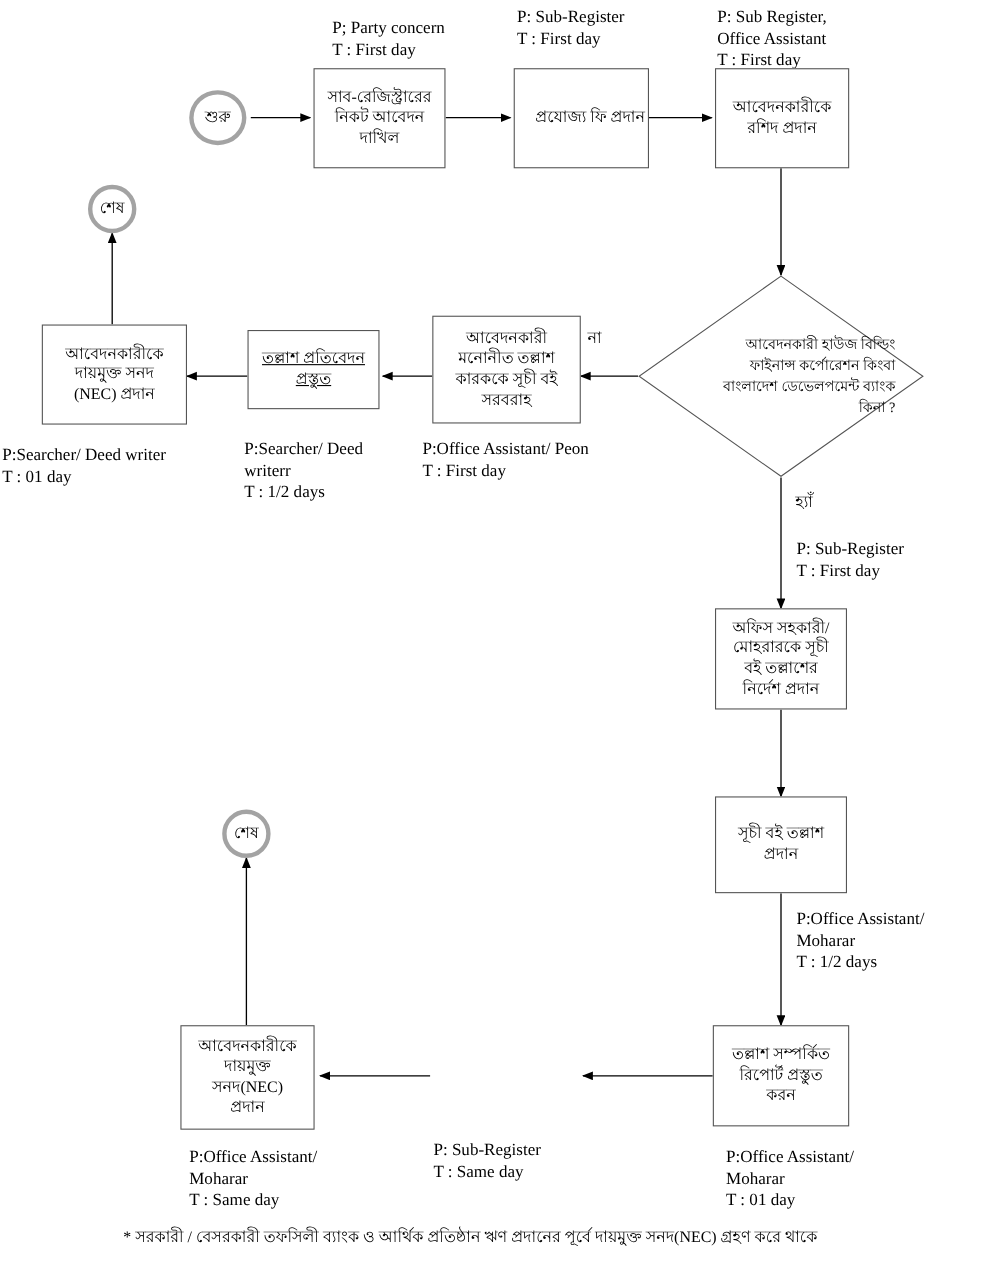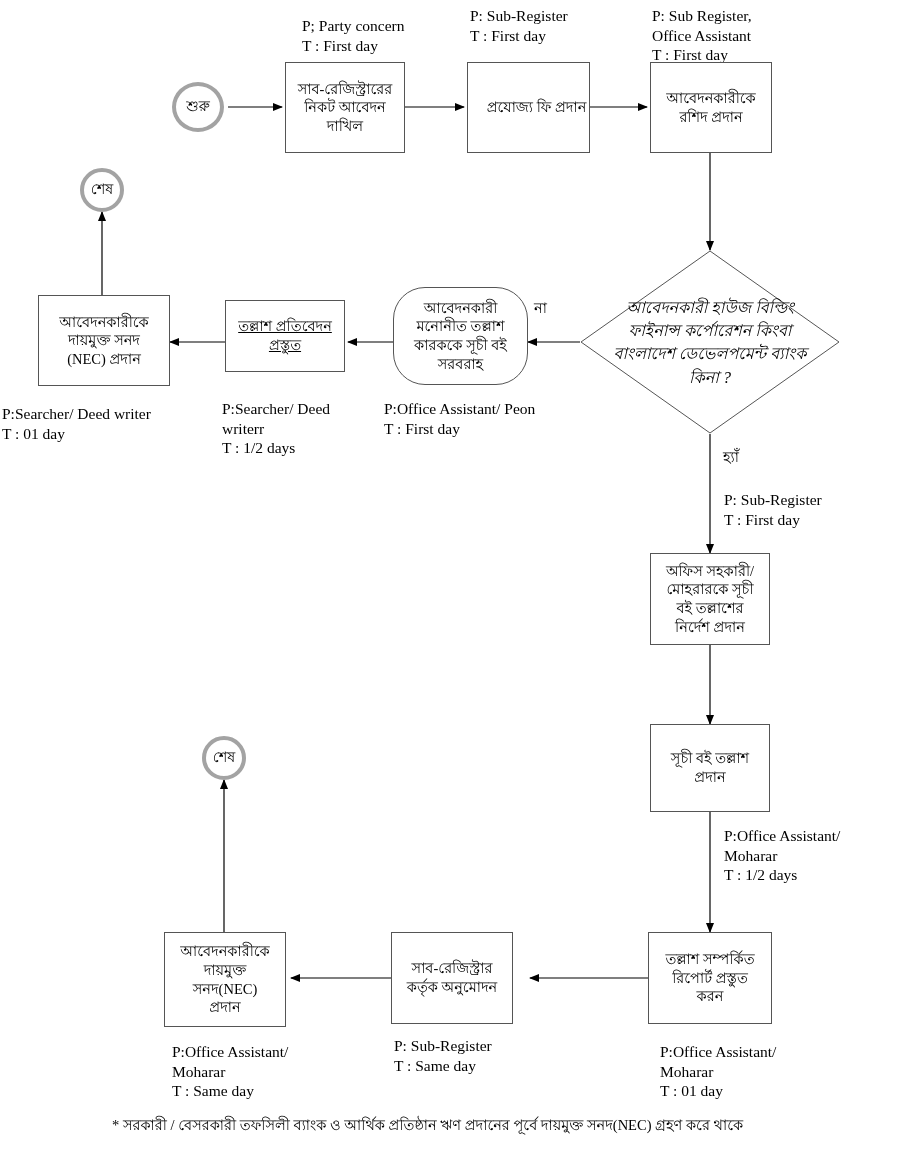--- a/index.html
+++ b/index.html
@@ -55,25 +55,24 @@
     position: absolute;
     top: 0;
     left: 0;
   }
   .decision .dtext {
     position: absolute;
     top: 50%;
     left: 10%;
     width: 80%;
     transform: translateY(-50%);
-    text-align: center;
-    font-size: 16px;
+    text-align: right;
+    font-size: 13px;
     line-height: 1.45;
     white-space: pre-line;
-    font-style: italic;
   }
   .ann {
     position: absolute;
     font-size: 15.5px;
     line-height: 1.26;
     white-space: pre-line;
     text-align: left;
   }
   .edge-label {
     position: absolute;
@@ -169,21 +168,21 @@
     </svg>
     <span class="dtext">আবেদনকারী হাউজ বিল্ডিং
 ফাইনান্স কর্পোরেশন কিংবা
 বাংলাদেশ ডেভেলপমেন্ট ব্যাংক
 কিনা ?</span>
   </div>
 
   <div class="edge-label" style="left:534px; top:300px;">না</div>
   <div class="edge-label" style="left:723px; top:449px;">হ্যাঁ</div>
 
-  <div class="node" style="left:393px; top:287px; width:135px; height:98px;border-radius:32px;">
+  <div class="node" style="left:393px; top:287px; width:135px; height:98px;">
     <span class="txt">আবেদনকারী
 মনোনীত তল্লাশ
 কারককে সূচী বই
 সরবরাহ</span>
   </div>
   <div class="ann" style="left:384px; top:399px; width:230px;">P:Office Assistant/ Peon
 T : First day</div>
 
   <div class="node" style="left:225px; top:300px; width:120px; height:72px;text-decoration:underline;">
     <span class="txt">তল্লাশ প্রতিবেদন
@@ -224,24 +223,20 @@
 
   <div class="node" style="left:648px; top:932px; width:124px; height:92px;">
     <span class="txt">তল্লাশ সম্পর্কিত
 রিপোর্ট প্রস্তুত
 করন</span>
   </div>
   <div class="ann" style="left:660px; top:1042px; width:180px;">P:Office Assistant/
 Moharar
 T : 01 day</div>
 
-  <div class="node" style="left:391px; top:932px; width:122px; height:92px;">
-    <span class="txt">সাব-রেজিস্ট্রার
-কর্তৃক অনুমোদন</span>
-  </div>
   <div class="ann" style="left:394px; top:1036px; width:180px;">P: Sub-Register
 T : Same day</div>
 
   <div class="node" style="left:164px; top:932px; width:122px; height:95px;">
     <span class="txt">আবেদনকারীকে
 দায়মুক্ত
 সনদ(NEC)
 প্রদান</span>
   </div>
   <div class="ann" style="left:172px; top:1042px; width:180px;">P:Office Assistant/

